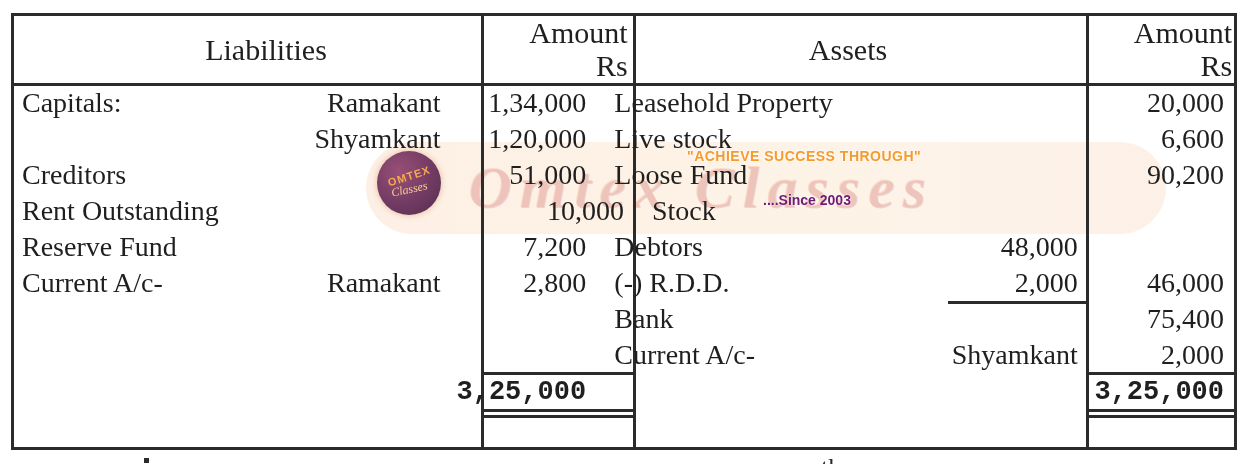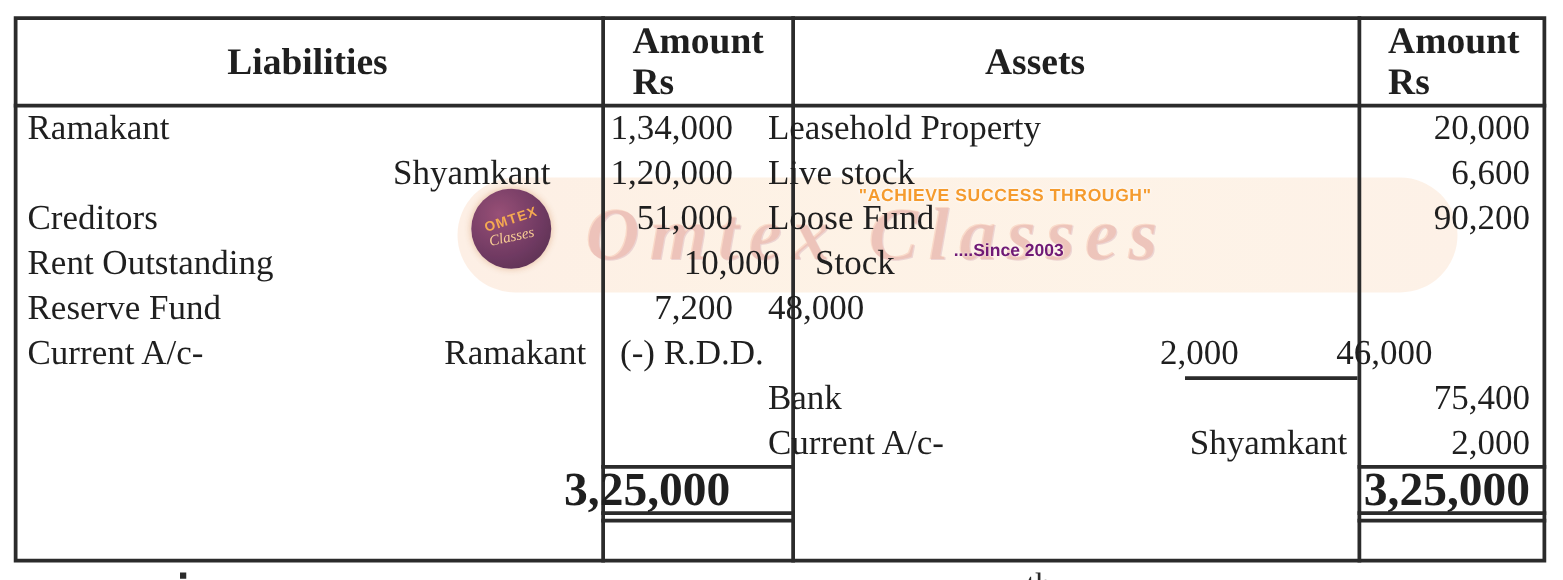--- a/index.html
+++ b/index.html
@@ -49,40 +49,40 @@
   .v1 { left:481px; } .v2 { left:633px; } .v3 { left:1086px; }
   .h-header { left:11px; top:83px; width:1226px; height:3px; }
   .seg-liab  { left:481px; width:155px; height:3px; }
   .seg-asset { left:1086px; width:151px; height:3px; }
   .y-total-top { top:372px; } .y-total-bot { top:409px; } .y-empty-top { top:415px; }
   .rdd-line { left:948px; top:301px; width:138px; height:3px; }
 
   
   .hcell {
     position:absolute; top:15px; height:68px;
-    display:flex; align-items:center; justify-content:center; text-align:left;
-    font-weight:bold; font-size:30px; line-height:33px; white-space:pre-line;
+    display:flex; align-items:center; justify-content:center; text-align:right;
+    font-weight:normal; font-size:30px; line-height:33px; white-space:pre-line;margin-left:20px;
   }
   .h-liab { left:11px; width:470px; }
   .h-liab-amt { left:484px; width:149px; }
   .h-assets { left:636px; width:384px; }
   .h-asset-amt { left:1089px; width:148px; }
 
   
   .row {
     position:absolute; left:11px; width:1226px; height:36px;
     display:flex; font-size:28px; line-height:36px; white-space:nowrap;
   }
   .c-liab { width:470px; display:flex; justify-content:space-between;
     padding:0 12px 0 11px; box-sizing:border-box; }
   .c-liab-amt { width:156px; text-align:right; padding-right:13px; box-sizing:border-box; }
   .c-asset { width:527px; display:flex; justify-content:space-between;
     padding:0 17px 0 15px; box-sizing:border-box; }
   .c-asset-amt { width:151px; text-align:right; padding-right:13px; box-sizing:border-box; }
-  .row-total { font-weight:bold; font-size:38px; }
+  .row-total { font-weight:bold; font-size:27px;font-family:Liberation Mono, monospace; }
 
   
   .frag-left { position:absolute; left:144px; top:458px; width:5px; height:5px; background:#2b2b2b; }
   .frag-right { position:absolute; left:821px; top:455px; font-size:26px; line-height:26px; color:#2b2b2b; }
 </style>
 </head>
 <body>
 
 <div class="screen">
 
@@ -110,20 +110,21 @@
 
   <div class="hcell h-liab">Liabilities</div>
   <div class="hcell h-liab-amt">Amount
 Rs</div>
   <div class="hcell h-assets">Assets</div>
   <div class="hcell h-asset-amt">Amount
 Rs</div>
 
   <div class="row" style="top:85px">
     <div class="c-liab">
+        <span>Capitals:</span>
         <span>Ramakant</span>
       </div>
     <div class="c-liab-amt">1,34,000</div>
     <div class="c-asset">
         <span>Leasehold Property</span>
         <span></span>
       </div>
     <div class="c-asset-amt">20,000</div>
   </div>
   <div class="row" style="top:121px">
@@ -161,29 +162,31 @@
         <span></span>
       </div>
   </div>
   <div class="row" style="top:229px">
     <div class="c-liab">
         <span>Reserve Fund</span>
         <span></span>
       </div>
     <div class="c-liab-amt">7,200</div>
     <div class="c-asset">
+        <span>Debtors</span>
         <span>48,000</span>
       </div>
     <div class="c-asset-amt"></div>
   </div>
   <div class="row" style="top:265px">
     <div class="c-liab">
         <span>Current A/c-</span>
         <span>Ramakant</span>
       </div>
+    <div class="c-liab-amt">2,800</div>
     <div class="c-asset">
         <span>(-) R.D.D.</span>
         <span>2,000</span>
       </div>
     <div class="c-asset-amt">46,000</div>
   </div>
   <div class="row" style="top:301px">
     <div class="c-liab">
         <span></span>
         <span></span>

